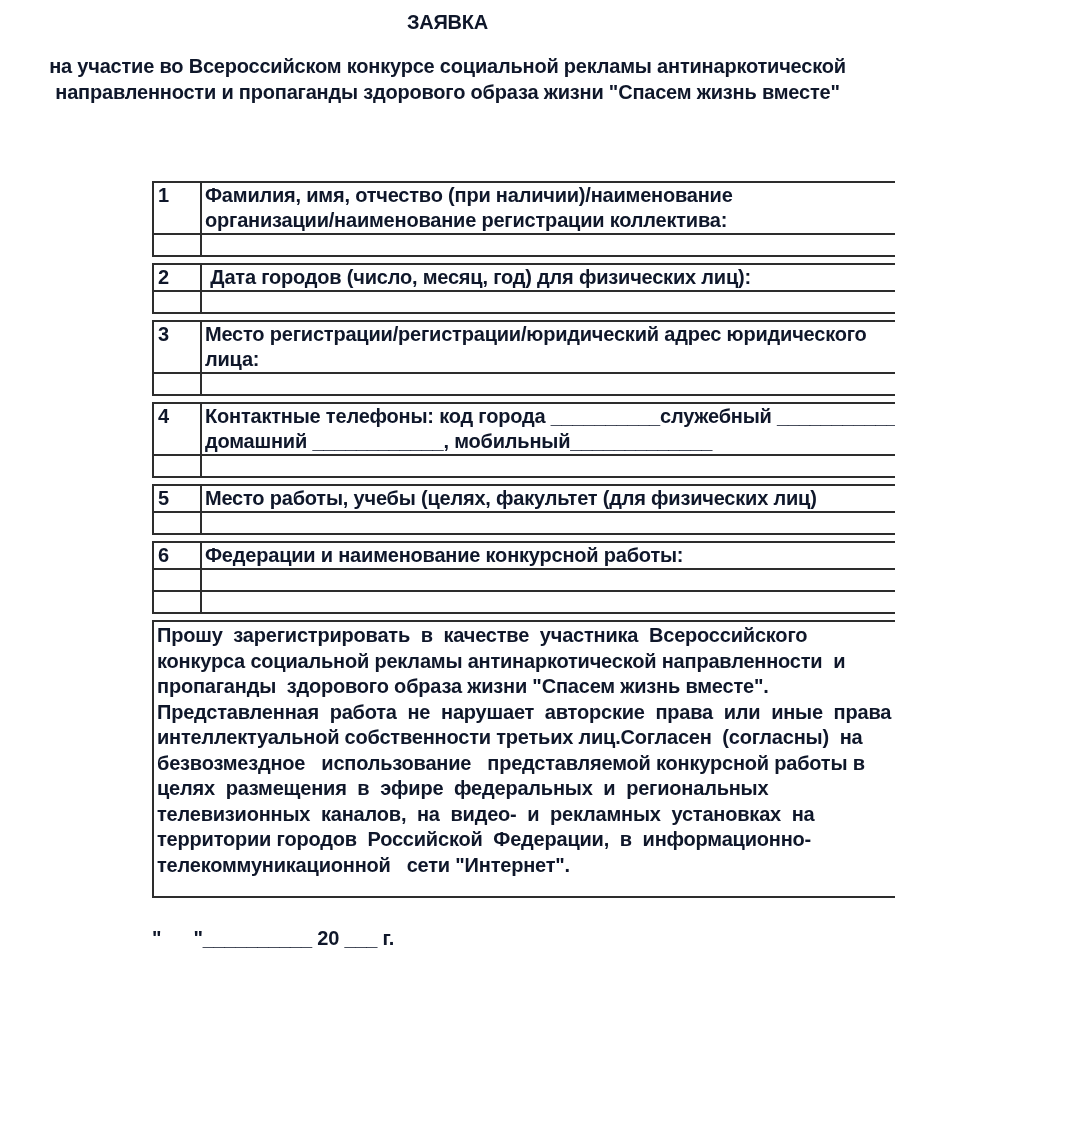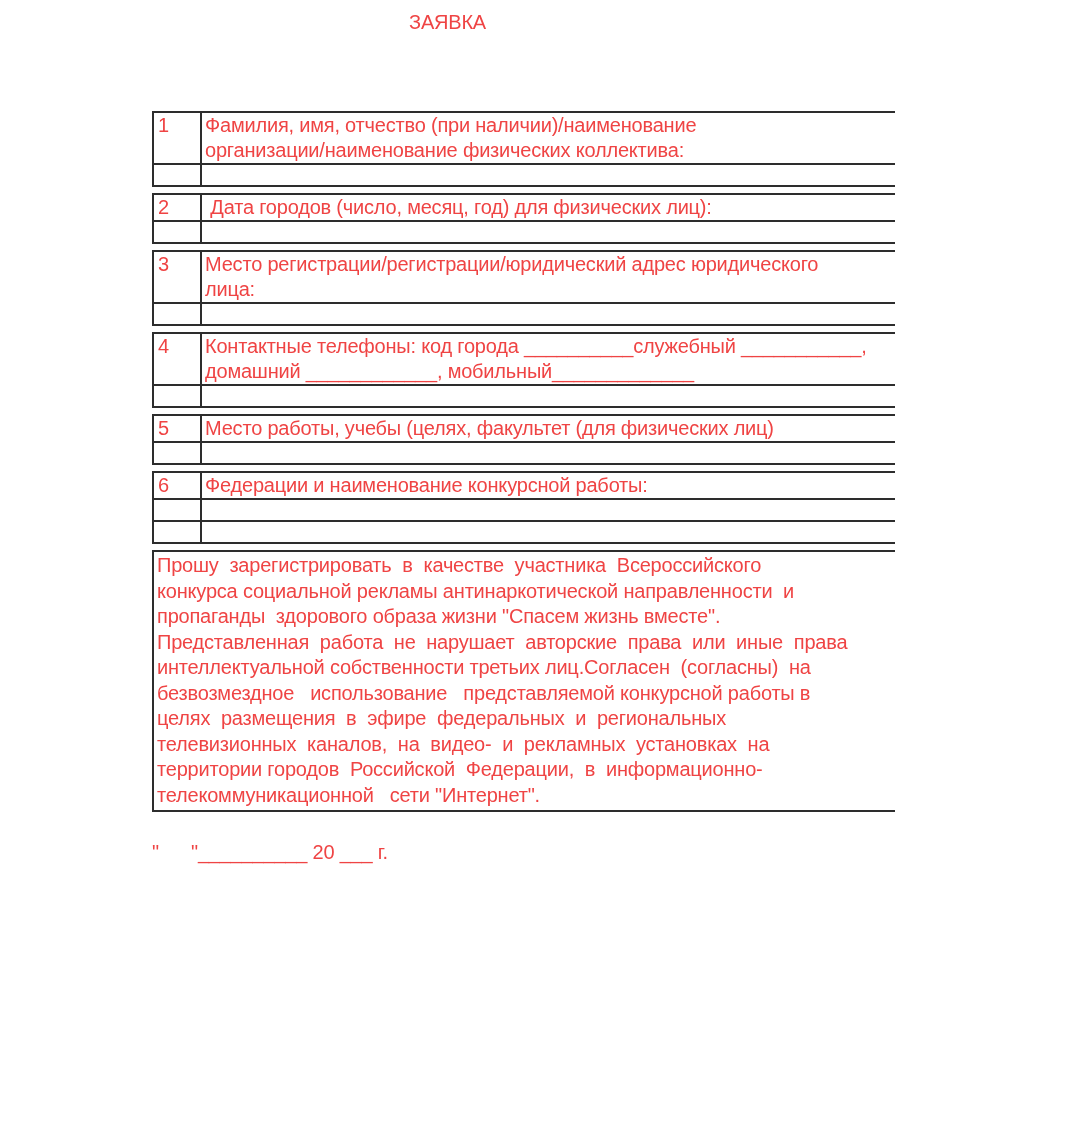--- a/index.html
+++ b/index.html
@@ -3,24 +3,25 @@
 <meta charset="utf-8">
 <style>
   html, body { margin: 0; padding: 0; background: #ffffff; }
   .page {
     position: relative;
     width: 895px;
     height: 1123px;
     background: #ffffff;
     font-family: "Liberation Sans", sans-serif;
     font-size: 20px;
-    color: #ef4444;
+    color: #0f172a;
     letter-spacing: -0.2px;
     overflow: hidden;
     box-sizing: border-box;
+    font-weight: bold;
   }
   .title {
     text-align: center;
     padding-top: 10px;
     line-height: 25px;
   }
   .subtitle {
     margin-top: 18px;
     text-align: center;
     line-height: 26px;
@@ -54,46 +55,48 @@
   }
   .empty-row {
     border-top: 2px solid #2d2d2d;
     height: 20px;
   }
   .agreement {
     box-sizing: border-box;
     margin-left: 152px;
     width: 786px;
     border: 2px solid #2d2d2d;
-    padding: 1px 4px 2px 3px;
+    padding: 1px 4px 18px 3px;
     line-height: 25.5px;
     white-space: pre-wrap;
   }
   .signature {
     margin: 28px 0 0 152px;
     display: flex;
   }
   .signature span { white-space: pre; line-height: 25px; }
   .sig-gap { width: 76px; flex: none; }
 </style>
 </head>
 <body>
 
 <div class="page">
 
   <div class="title">ЗАЯВКА</div>
 
+  <div class="subtitle">на участие во Всероссийском конкурсе социальной рекламы антинаркотической
+направленности и пропаганды здорового образа жизни "Спасем жизнь вместе"</div>
 
   <div class="form">
 
     <div class="group">
       <div class="row">
         <div class="num">1</div>
         <div class="cell">Фамилия, имя, отчество (при наличии)/наименование
-организации/наименование физических коллектива:</div>
+организации/наименование регистрации коллектива:</div>
       </div>
       <div class="row empty-row">
         <div class="num"></div>
         <div class="cell"></div>
       </div>
     </div>
 
     <div class="group">
       <div class="row">
         <div class="num">2</div>

